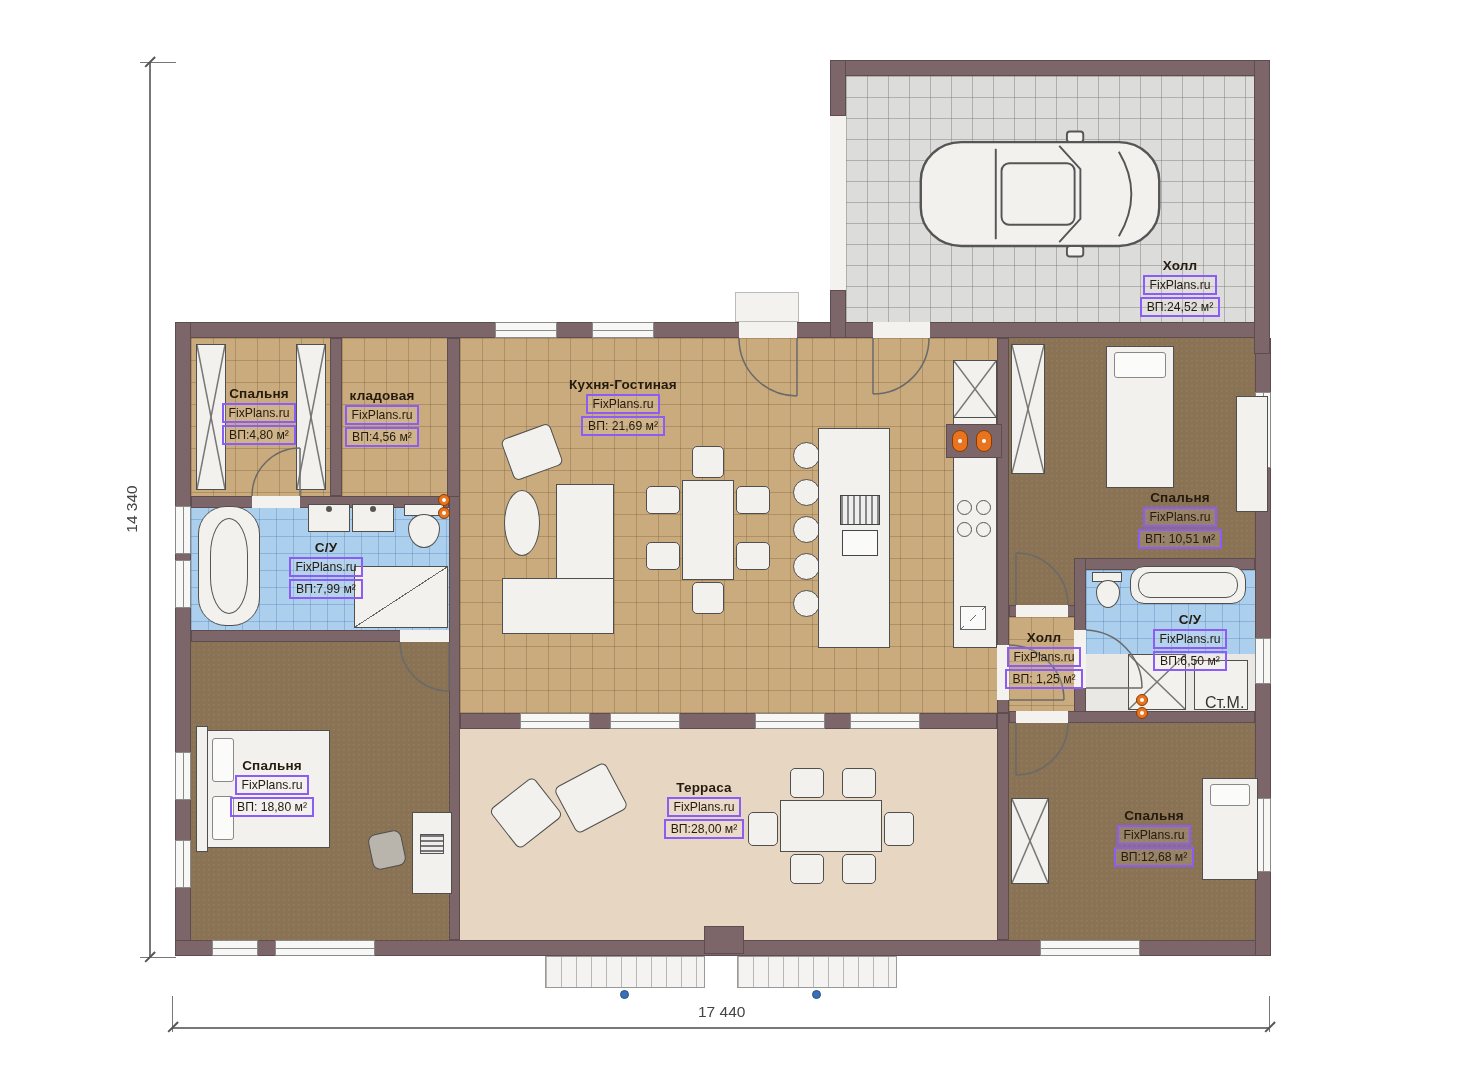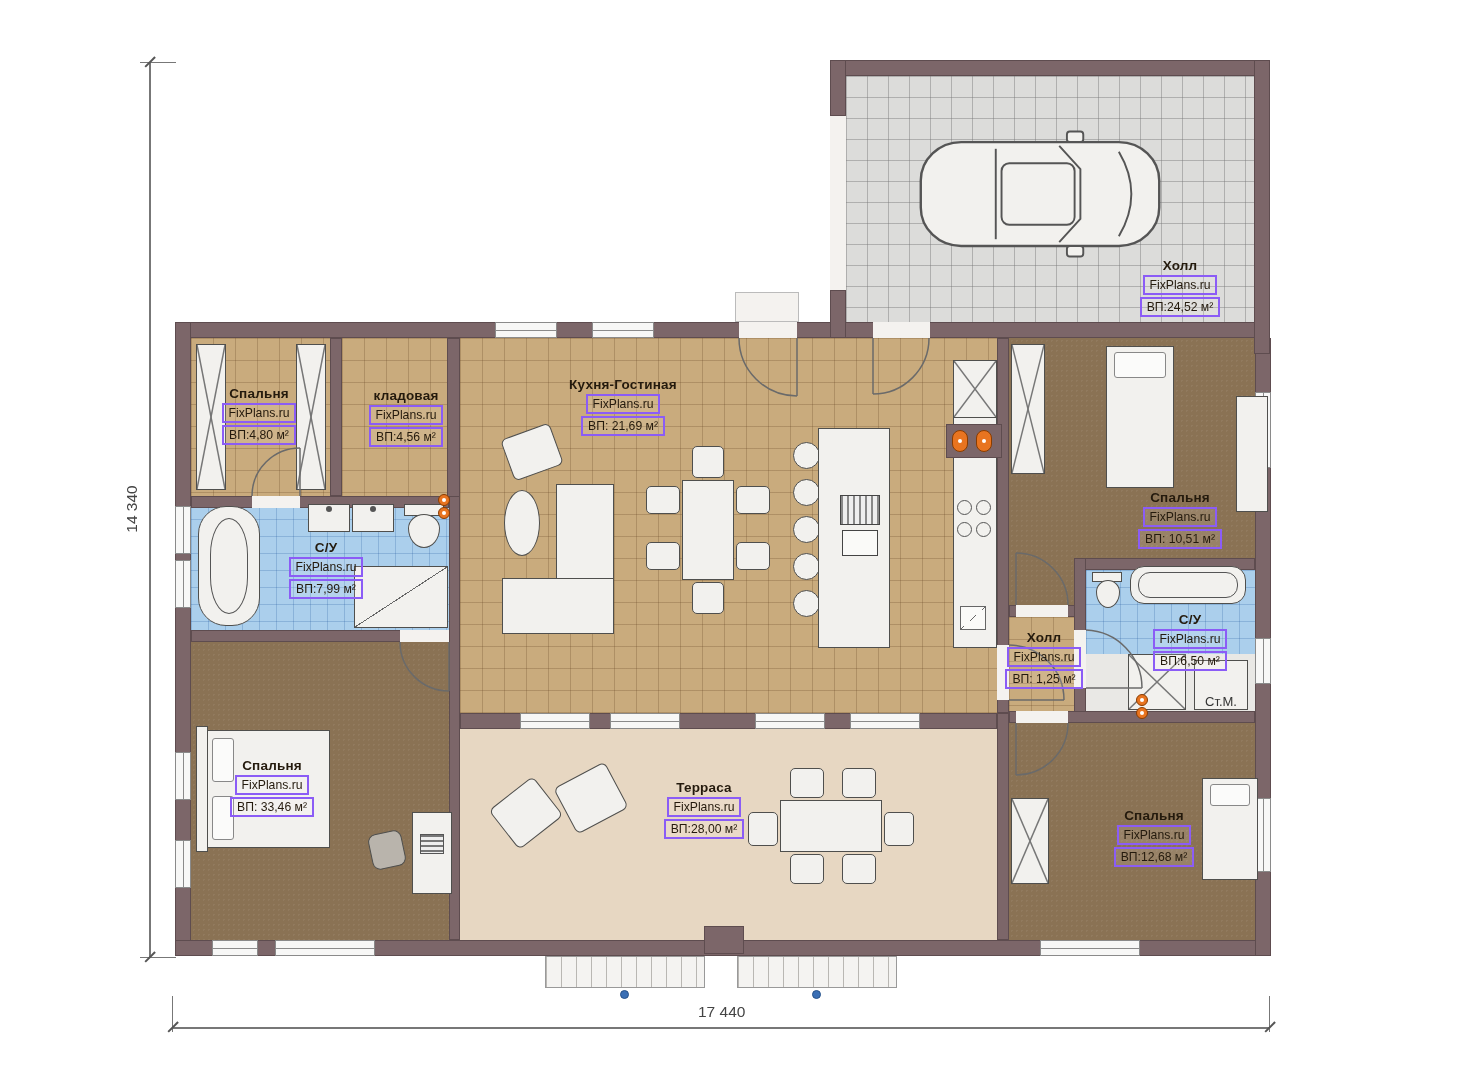--- a/index.html
+++ b/index.html
@@ -36,21 +36,21 @@
   .orange::after{content:"";position:absolute;left:50%;top:50%;width:4px;height:4px;margin:-2px 0 0 -2px;
                  background:#fff;border-radius:50%;}
   .diag{background-image:linear-gradient(to bottom right,transparent 49.5%,#666 49.5%,#666 50.5%,transparent 50.5%);}
   .stairs{background:#f4f3f1;border:1px solid #999;
     background-image:repeating-linear-gradient(90deg,#b9b7b3 0 1px,transparent 1px 15px);}
   .bluedot{width:9px;height:9px;border-radius:50%;background:#3a6fb5;border:1px solid #27528a;}
   .room-label{position:absolute;text-align:center;color:#241a0d;z-index:40;}
   .rl-name{font-weight:bold;font-size:13.5px;letter-spacing:.2px;white-space:nowrap;}
   .rl-box{display:table;margin:2px auto 0;border:2px solid #8b5cf6;padding:0 5px;font-size:12.2px;
           line-height:16px;background:rgba(252,250,246,.12);white-space:nowrap;}
-  .wm-label{position:absolute;font-size:13px;color:#333;z-index:41;white-space:nowrap;}
+  .wm-label{position:absolute;font-size:16px;color:#333;z-index:41;white-space:nowrap;}
   .dimline{background:#777;}
   .dimtick{position:absolute;width:14px;height:1.6px;background:#555;transform:rotate(-45deg);}
   .dimtext{position:absolute;color:#444;font-size:15.5px;z-index:45;white-space:nowrap;}
   svg.overlay{position:absolute;left:0;top:0;z-index:25;pointer-events:none;}
   .z10{z-index:10}.z15{z-index:15}.z20{z-index:20}
 </style>
 </head>
 <body>
 
 <div id="canvas">
@@ -282,21 +282,21 @@
   <div class="room-label" style="left:1120px;top:258px;width:120px;">
     <div class="rl-name">Холл</div>
     <div class="rl-box">FixPlans.ru</div>
     <div class="rl-box">ВП:24,52 м²</div>
   </div>
   <div class="room-label" style="left:205px;top:386px;width:108px;">
     <div class="rl-name">Спальня</div>
     <div class="rl-box">FixPlans.ru</div>
     <div class="rl-box">ВП:4,80 м²</div>
   </div>
-  <div class="room-label" style="left:352px;top:388px;width:108px;">
+  <div class="room-label" style="left:328px;top:388px;width:108px;">
     <div class="rl-name">кладовая</div>
     <div class="rl-box">FixPlans.ru</div>
     <div class="rl-box">ВП:4,56 м²</div>
   </div>
   <div class="room-label" style="left:548px;top:377px;width:150px;">
     <div class="rl-name">Кухня-Гостиная</div>
     <div class="rl-box">FixPlans.ru</div>
     <div class="rl-box">ВП: 21,69 м²</div>
   </div>
   <div class="room-label" style="left:272px;top:540px;width:108px;">
@@ -315,21 +315,21 @@
     <div class="rl-box">ВП:6,50 м²</div>
   </div>
   <div class="room-label" style="left:996px;top:630px;width:96px;">
     <div class="rl-name">Холл</div>
     <div class="rl-box">FixPlans.ru</div>
     <div class="rl-box">ВП: 1,25 м²</div>
   </div>
   <div class="room-label" style="left:216px;top:758px;width:112px;">
     <div class="rl-name">Спальня</div>
     <div class="rl-box">FixPlans.ru</div>
-    <div class="rl-box">ВП: 33,46 м²</div>
+    <div class="rl-box">ВП: 18,80 м²</div>
   </div>
   <div class="room-label" style="left:646px;top:780px;width:116px;">
     <div class="rl-name">Терраса</div>
     <div class="rl-box">FixPlans.ru</div>
     <div class="rl-box">ВП:28,00 м²</div>
   </div>
   <div class="room-label" style="left:1098px;top:808px;width:112px;">
     <div class="rl-name">Спальня</div>
     <div class="rl-box">FixPlans.ru</div>
     <div class="rl-box">ВП:12,68 м²</div>

